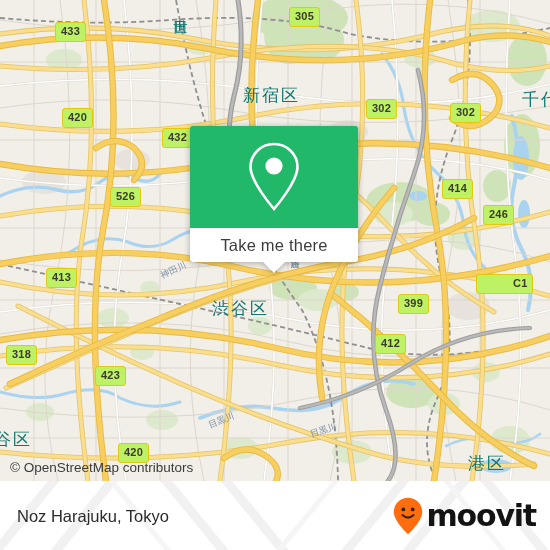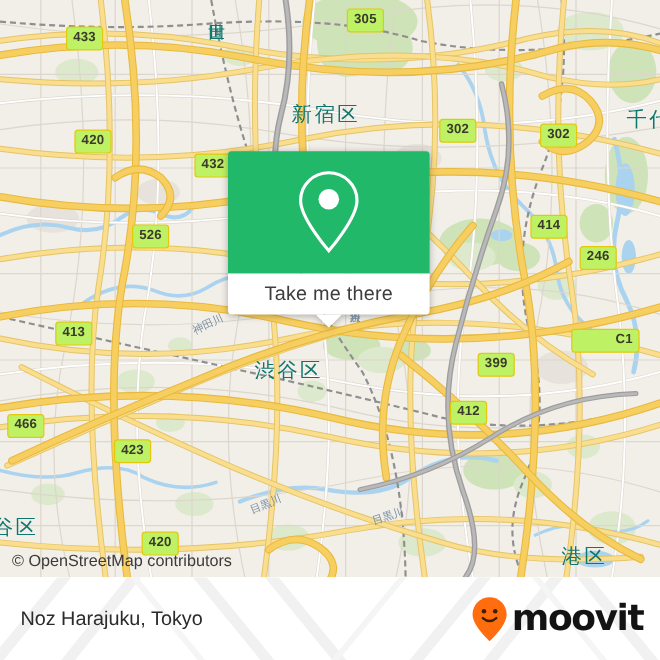--- a/index.html
+++ b/index.html
@@ -337,21 +337,21 @@
     <div class="shield" style="left:366px;top:99px;">302</div>
     <div class="shield" style="left:450px;top:103px;">302</div>
     <div class="shield" style="left:62px;top:108px;">420</div>
     <div class="shield" style="left:150px;top:128px;margin-left:12px;">432</div>
     <div class="shield" style="left:110px;top:187px;">526</div>
     <div class="shield" style="left:398px;top:179px;margin-left:44px;">414</div>
     <div class="shield" style="left:483px;top:205px;">246</div>
     <div class="shield" style="left:46px;top:268px;">413</div>
     <div class="shield" style="left:398px;top:262px;margin-top:32px;">399</div>
     <div class="shield" style="left:476px;top:274px;padding-left:36px;">C1</div>
-    <div class="shield" style="left:6px;top:345px;">466</div>
+    <div class="shield" style="left:6px;top:345px;">318</div>
     <div class="shield" style="left:375px;top:334px;">412</div>
     <div class="shield" style="left:95px;top:366px;text-align:center;">423</div>
     <div class="shield" style="left:118px;top:443px;">420</div>
   </div>
 
   <div>
     <div class="place" style="left:243px;top:84px;">新宿区</div>
     <div class="place" style="left:522px;top:88px;">千代</div>
     <div class="place" style="left:212px;top:297px;">渋谷区</div>
     <div class="place" style="left:-6px;top:428px;">谷区</div>

